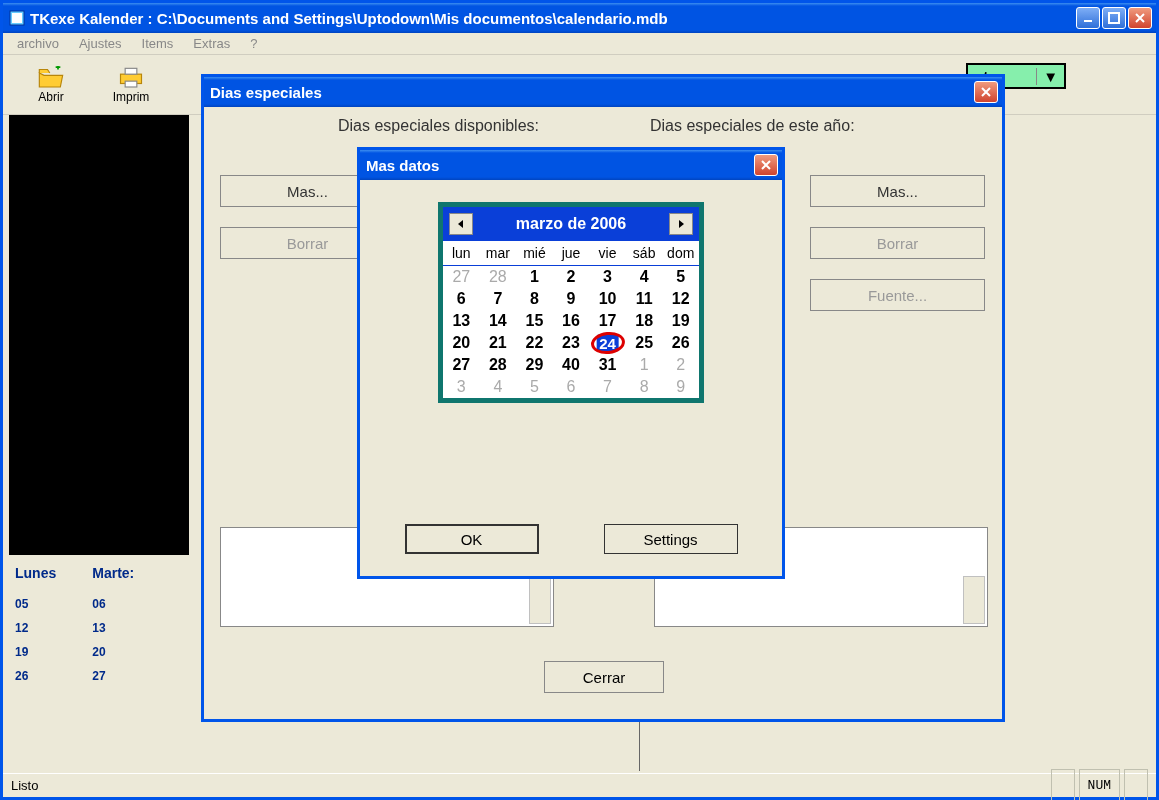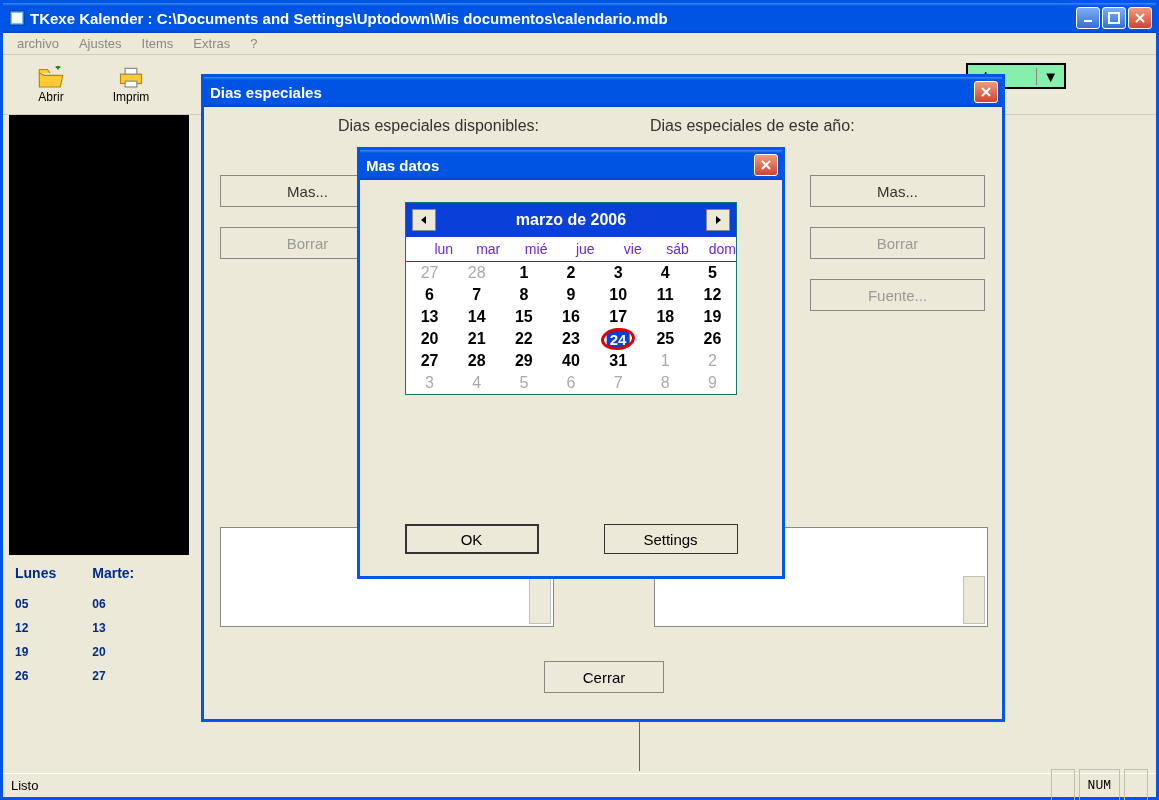--- a/index.html
+++ b/index.html
@@ -201,24 +201,24 @@
   border: 3px solid #0055ea;
 }
 .masdatos-dialog .titlebar { font-size: 15px; }
 .masdatos-body {
   padding: 22px 32px;
   height: calc(100% - 30px);
   position: relative;
 }
 
 .calendar {
-  width: 332px;
+  width: 266px;
   margin: 0 auto;
   background: #fff;
-  border: 1px solid #0f766e;
+  border: 5px solid #0f766e;
 }
 .cal-header {
   background: #0a3fd8;
   height: 34px;
   display: flex;
   align-items: center;
   justify-content: center;
   position: relative;
   color: #fff;
   font-weight: bold;
@@ -235,25 +235,24 @@
 }
 .cal-prev { left: 6px; }
 .cal-next { right: 6px; }
 
 .cal-grid {
   display: grid;
   grid-template-columns: repeat(7, 1fr);
   text-align: center;
 }
 .cal-dayhead {
-  color: #6d28d9;
+  color: #000000;
   font-size: 14px;
   padding: 4px 0;
   border-bottom: 1px solid #0a3fd8;
-  text-align: right;
 }
 .cal-day {
   font-size: 16px;
   font-weight: bold;
   padding: 2px 0;
   color: #000;
   cursor: pointer;
 }
 .cal-day.muted { color: #aaa; font-weight: normal; }
 .cal-day.today {

